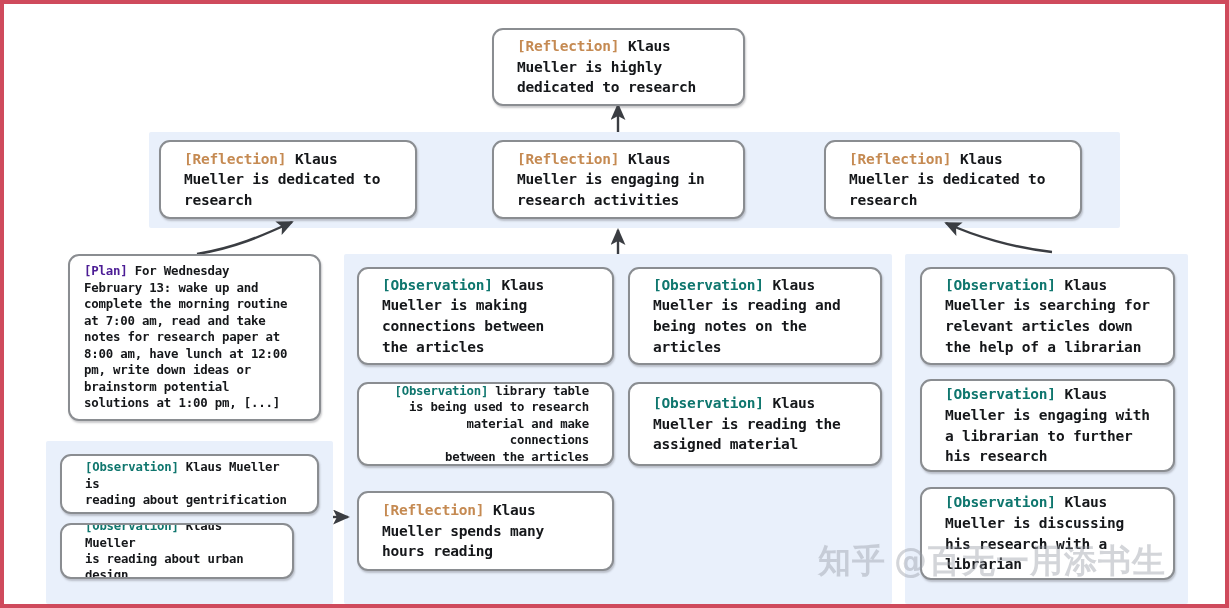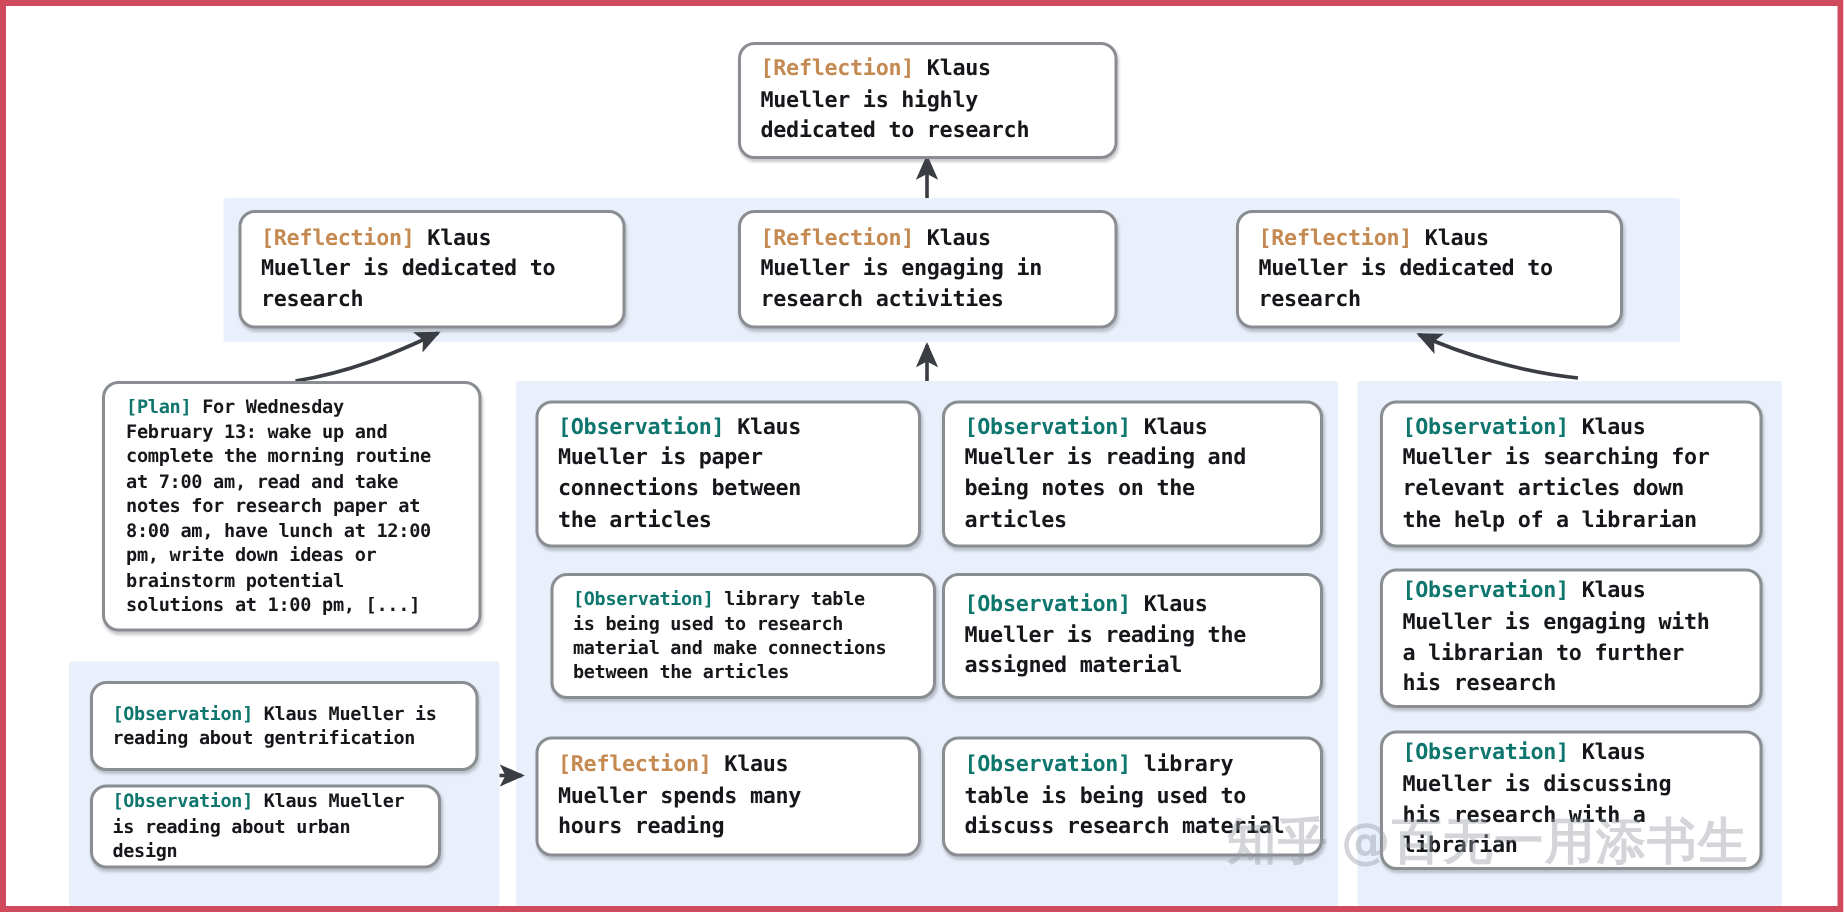--- a/index.html
+++ b/index.html
@@ -34,37 +34,37 @@
     background: #ffffff;
     border: 2px solid #8a8d91;
     border-radius: 11px;
     box-sizing: border-box;
     box-shadow: 1px 2px 2px rgba(80,80,85,0.30);
     display: flex;
     align-items: center;
     overflow: hidden;
   }
   .node .txt {
-    padding: 6px 13px;
+    padding: 6px 23px;
     font-family: "DejaVu Sans Mono", "Liberation Mono", monospace;
     font-size: 14.5px;
     line-height: 1.42;
     font-weight: bold;
     color: #15171a;
     letter-spacing: -0.2px;
     white-space: pre-wrap;
     word-break: normal;
   }
   .node.small .txt {
     font-size: 12.3px;
     line-height: 1.33;
   }
   .tag-reflection { color: #c58a52; font-weight: bold; }
   .tag-observation { color: #0f766e; font-weight: bold; }
-  .tag-plan { color: #0f766e; font-weight: bold; }
+  .tag-plan { color: #4c1d95; font-weight: bold; }
 
   svg.edges {
     position: absolute;
     left: 0; top: 0;
     width: 1221px;
     height: 600px;
     pointer-events: none;
   }
   
   .watermark {
@@ -148,26 +148,26 @@
 reading about gentrification</span></div>
   </div>
 
   <div class="node small" style="left:56px; top:519px; width:234px; height:56px;">
     <div class="txt"><span class="tag-observation">[Observation]</span><span> Klaus Mueller
 is reading about urban design</span></div>
   </div>
 
   <div class="node" style="left:353px; top:263px; width:257px; height:98px;">
     <div class="txt"><span class="tag-observation">[Observation]</span><span> Klaus
-Mueller is paper
+Mueller is making
 connections between
 the articles</span></div>
   </div>
 
-  <div class="node small" style="left:363px; top:378px; width:257px; height:84px;">
+  <div class="node small" style="left:353px; top:378px; width:257px; height:84px;text-align:right;">
     <div class="txt"><span class="tag-observation">[Observation]</span><span> library table
 is being used to research
 material and make connections
 between the articles</span></div>
   </div>
 
   <div class="node" style="left:353px; top:487px; width:257px; height:80px;">
     <div class="txt"><span class="tag-reflection">[Reflection]</span><span> Klaus
 Mueller spends many
 hours reading</span></div>
@@ -179,25 +179,20 @@
 being notes on the
 articles</span></div>
   </div>
 
   <div class="node" style="left:624px; top:378px; width:254px; height:84px;">
     <div class="txt"><span class="tag-observation">[Observation]</span><span> Klaus
 Mueller is reading the
 assigned material</span></div>
   </div>
 
-  <div class="node" style="left:624px; top:487px; width:254px; height:80px;">
-    <div class="txt"><span class="tag-observation">[Observation]</span><span> library
-table is being used to
-discuss research material</span></div>
-  </div>
 
   <div class="node" style="left:916px; top:263px; width:255px; height:98px;">
     <div class="txt"><span class="tag-observation">[Observation]</span><span> Klaus
 Mueller is searching for
 relevant articles down
 the help of a librarian</span></div>
   </div>
 
   <div class="node" style="left:916px; top:375px; width:255px; height:93px;">
     <div class="txt"><span class="tag-observation">[Observation]</span><span> Klaus

